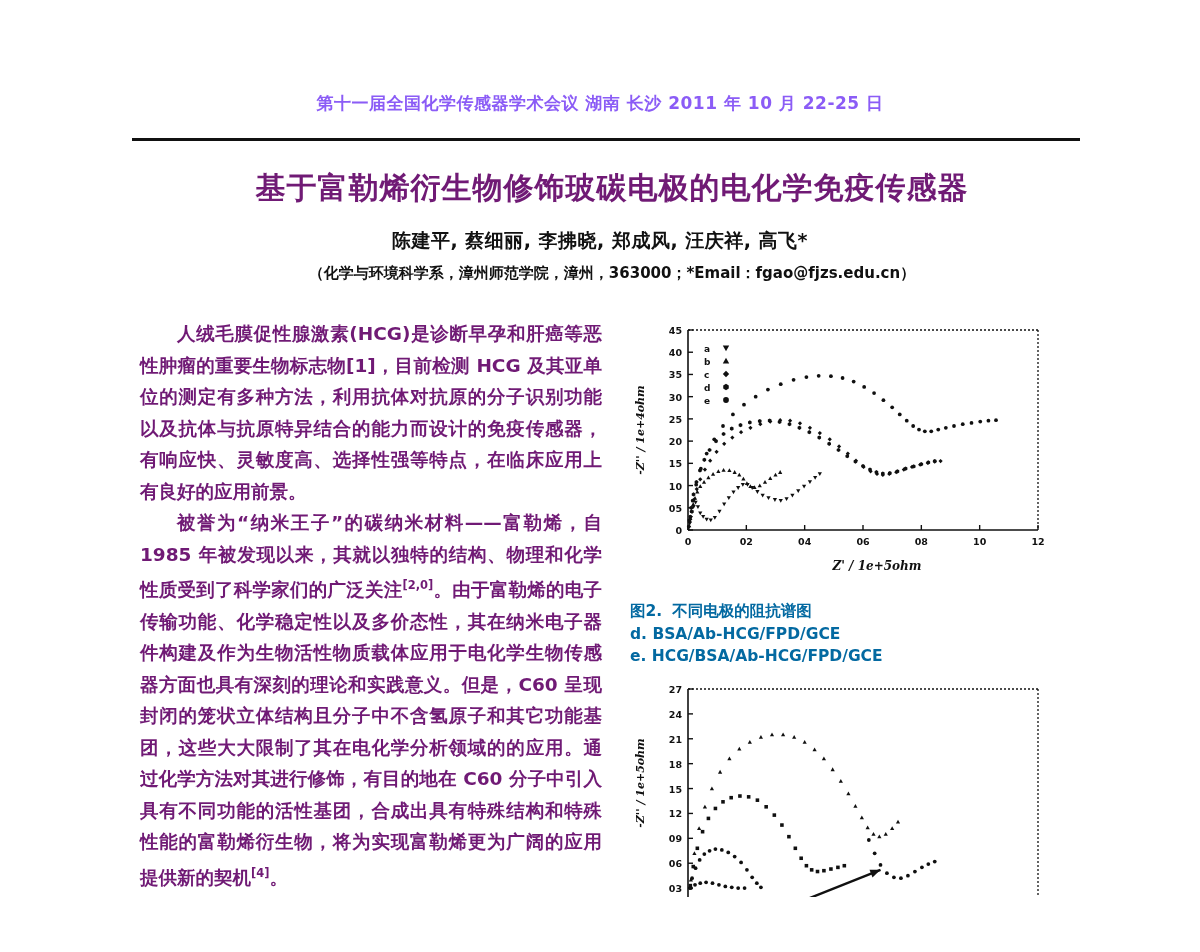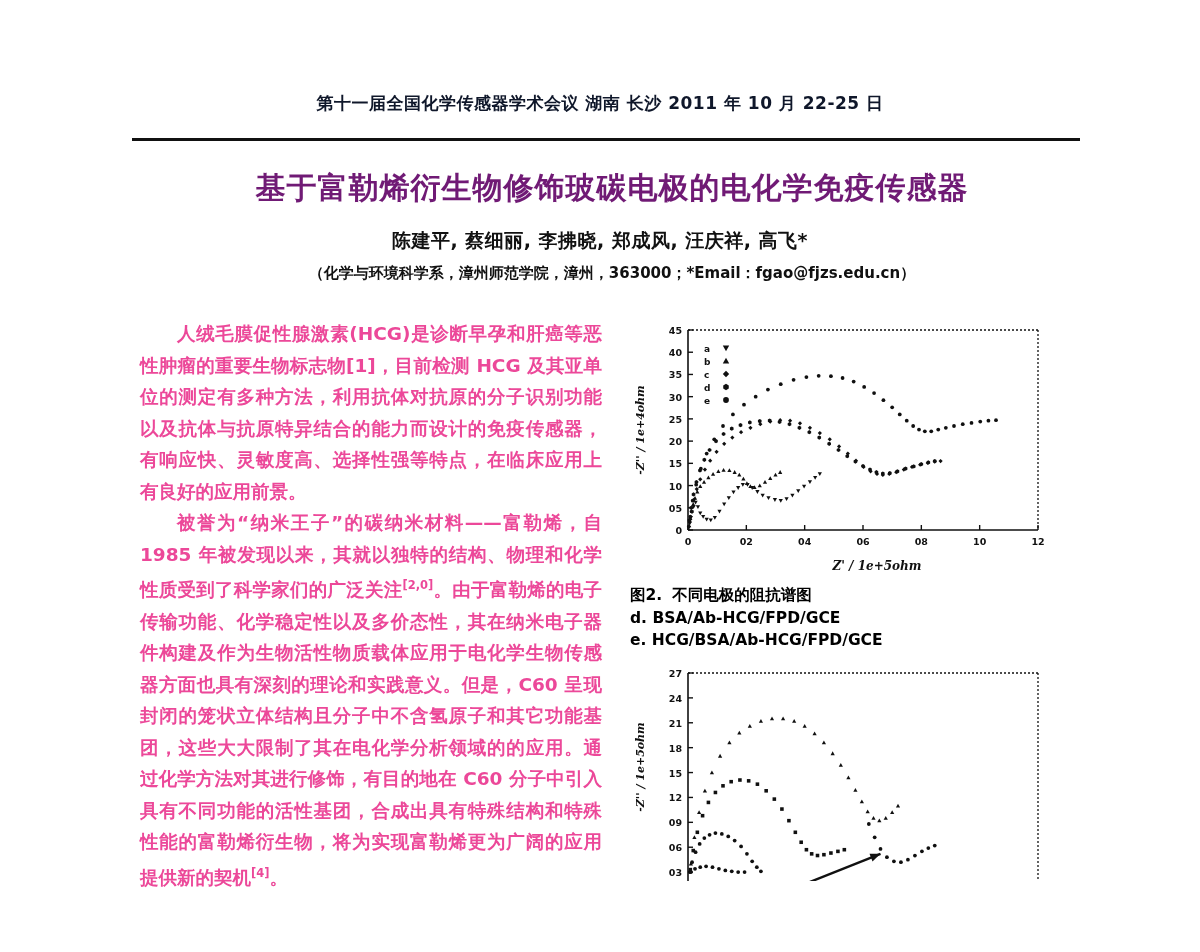--- a/index.html
+++ b/index.html
@@ -20,21 +20,21 @@
   .conf-header {
     position: absolute;
     top: 92px;
     left: 0;
     width: 1200px;
     text-align: center;
     font-family: "DejaVu Sans", sans-serif;
     font-weight: bold;
     font-size: 17px;
     letter-spacing: 0.5px;
-    color: #0f172a;
+    color: #8b5cf6;
   }
   .header-rule {
     position: absolute;
     top: 138px;
     left: 132px;
     width: 948px;
     height: 3px;
     background: #111111;
   }
 
@@ -79,21 +79,21 @@
     position: absolute;
     top: 318px;
     left: 140px;
     width: 462px;
     font-family: "DejaVu Sans", sans-serif;
     font-weight: bold;
     font-size: 18.5px;
     line-height: 31.5px;
     text-align: justify;
     text-justify: inter-character;
-    color: #ec4899;
+    color: #701a75;
   }
   .col-left p {
     margin: 0;
     text-indent: 2em;
     text-align: justify;
   }
   .col-left p + p { margin-top: 0; }
   sup { font-size: 0.62em; vertical-align: super; }
   sub { font-size: 0.62em; vertical-align: sub; }
 
@@ -106,22 +106,22 @@
 
   
   .figure-block { position: relative; }
   .chart-svg { display: block; }
 
   .caption {
     font-family: "DejaVu Sans", sans-serif;
     font-weight: bold;
     font-size: 15.5px;
     line-height: 22px;
-    color: #000000;
-    margin-top: 4px;
+    color: #0369a1;
+    margin-top: 20px;
   }
   .caption .cap-title { margin-bottom: 1px; }
   .caption .cap-line { white-space: nowrap; }
   .cap-num { margin-right: 10px; }
 
   .fig2-wrap { position: relative; margin-top: 10px; }
 </style>
 </head>
 <body>
 

